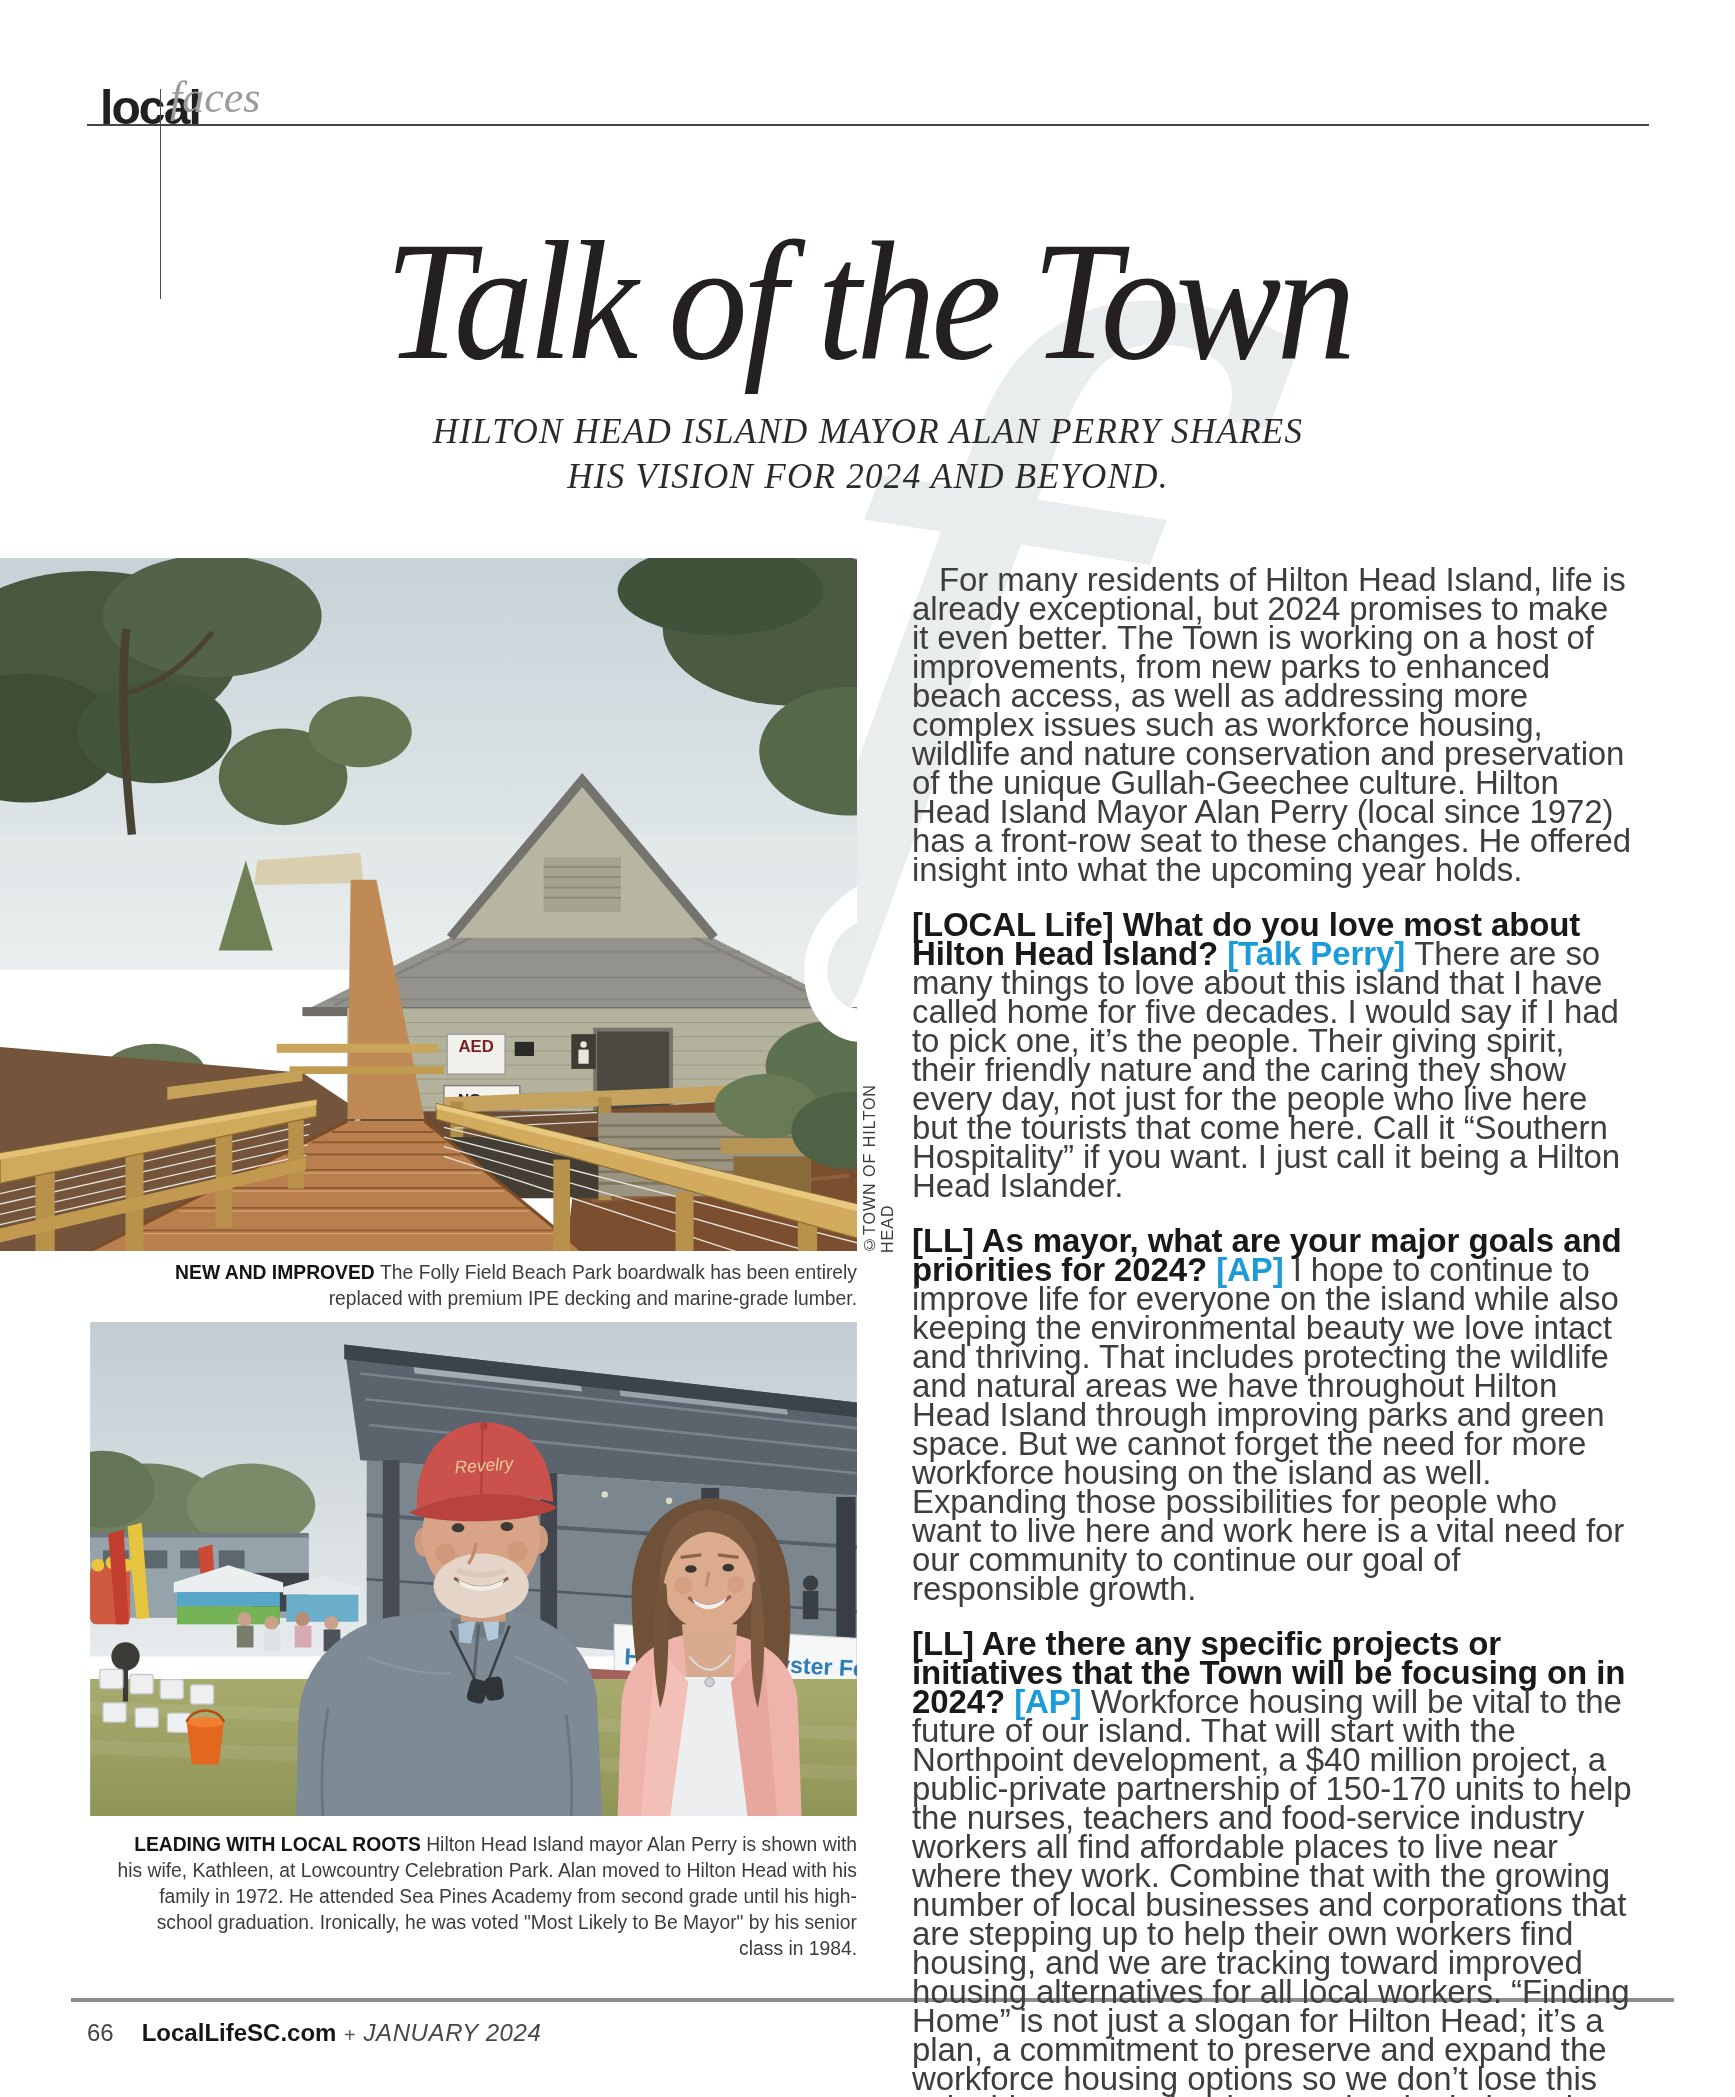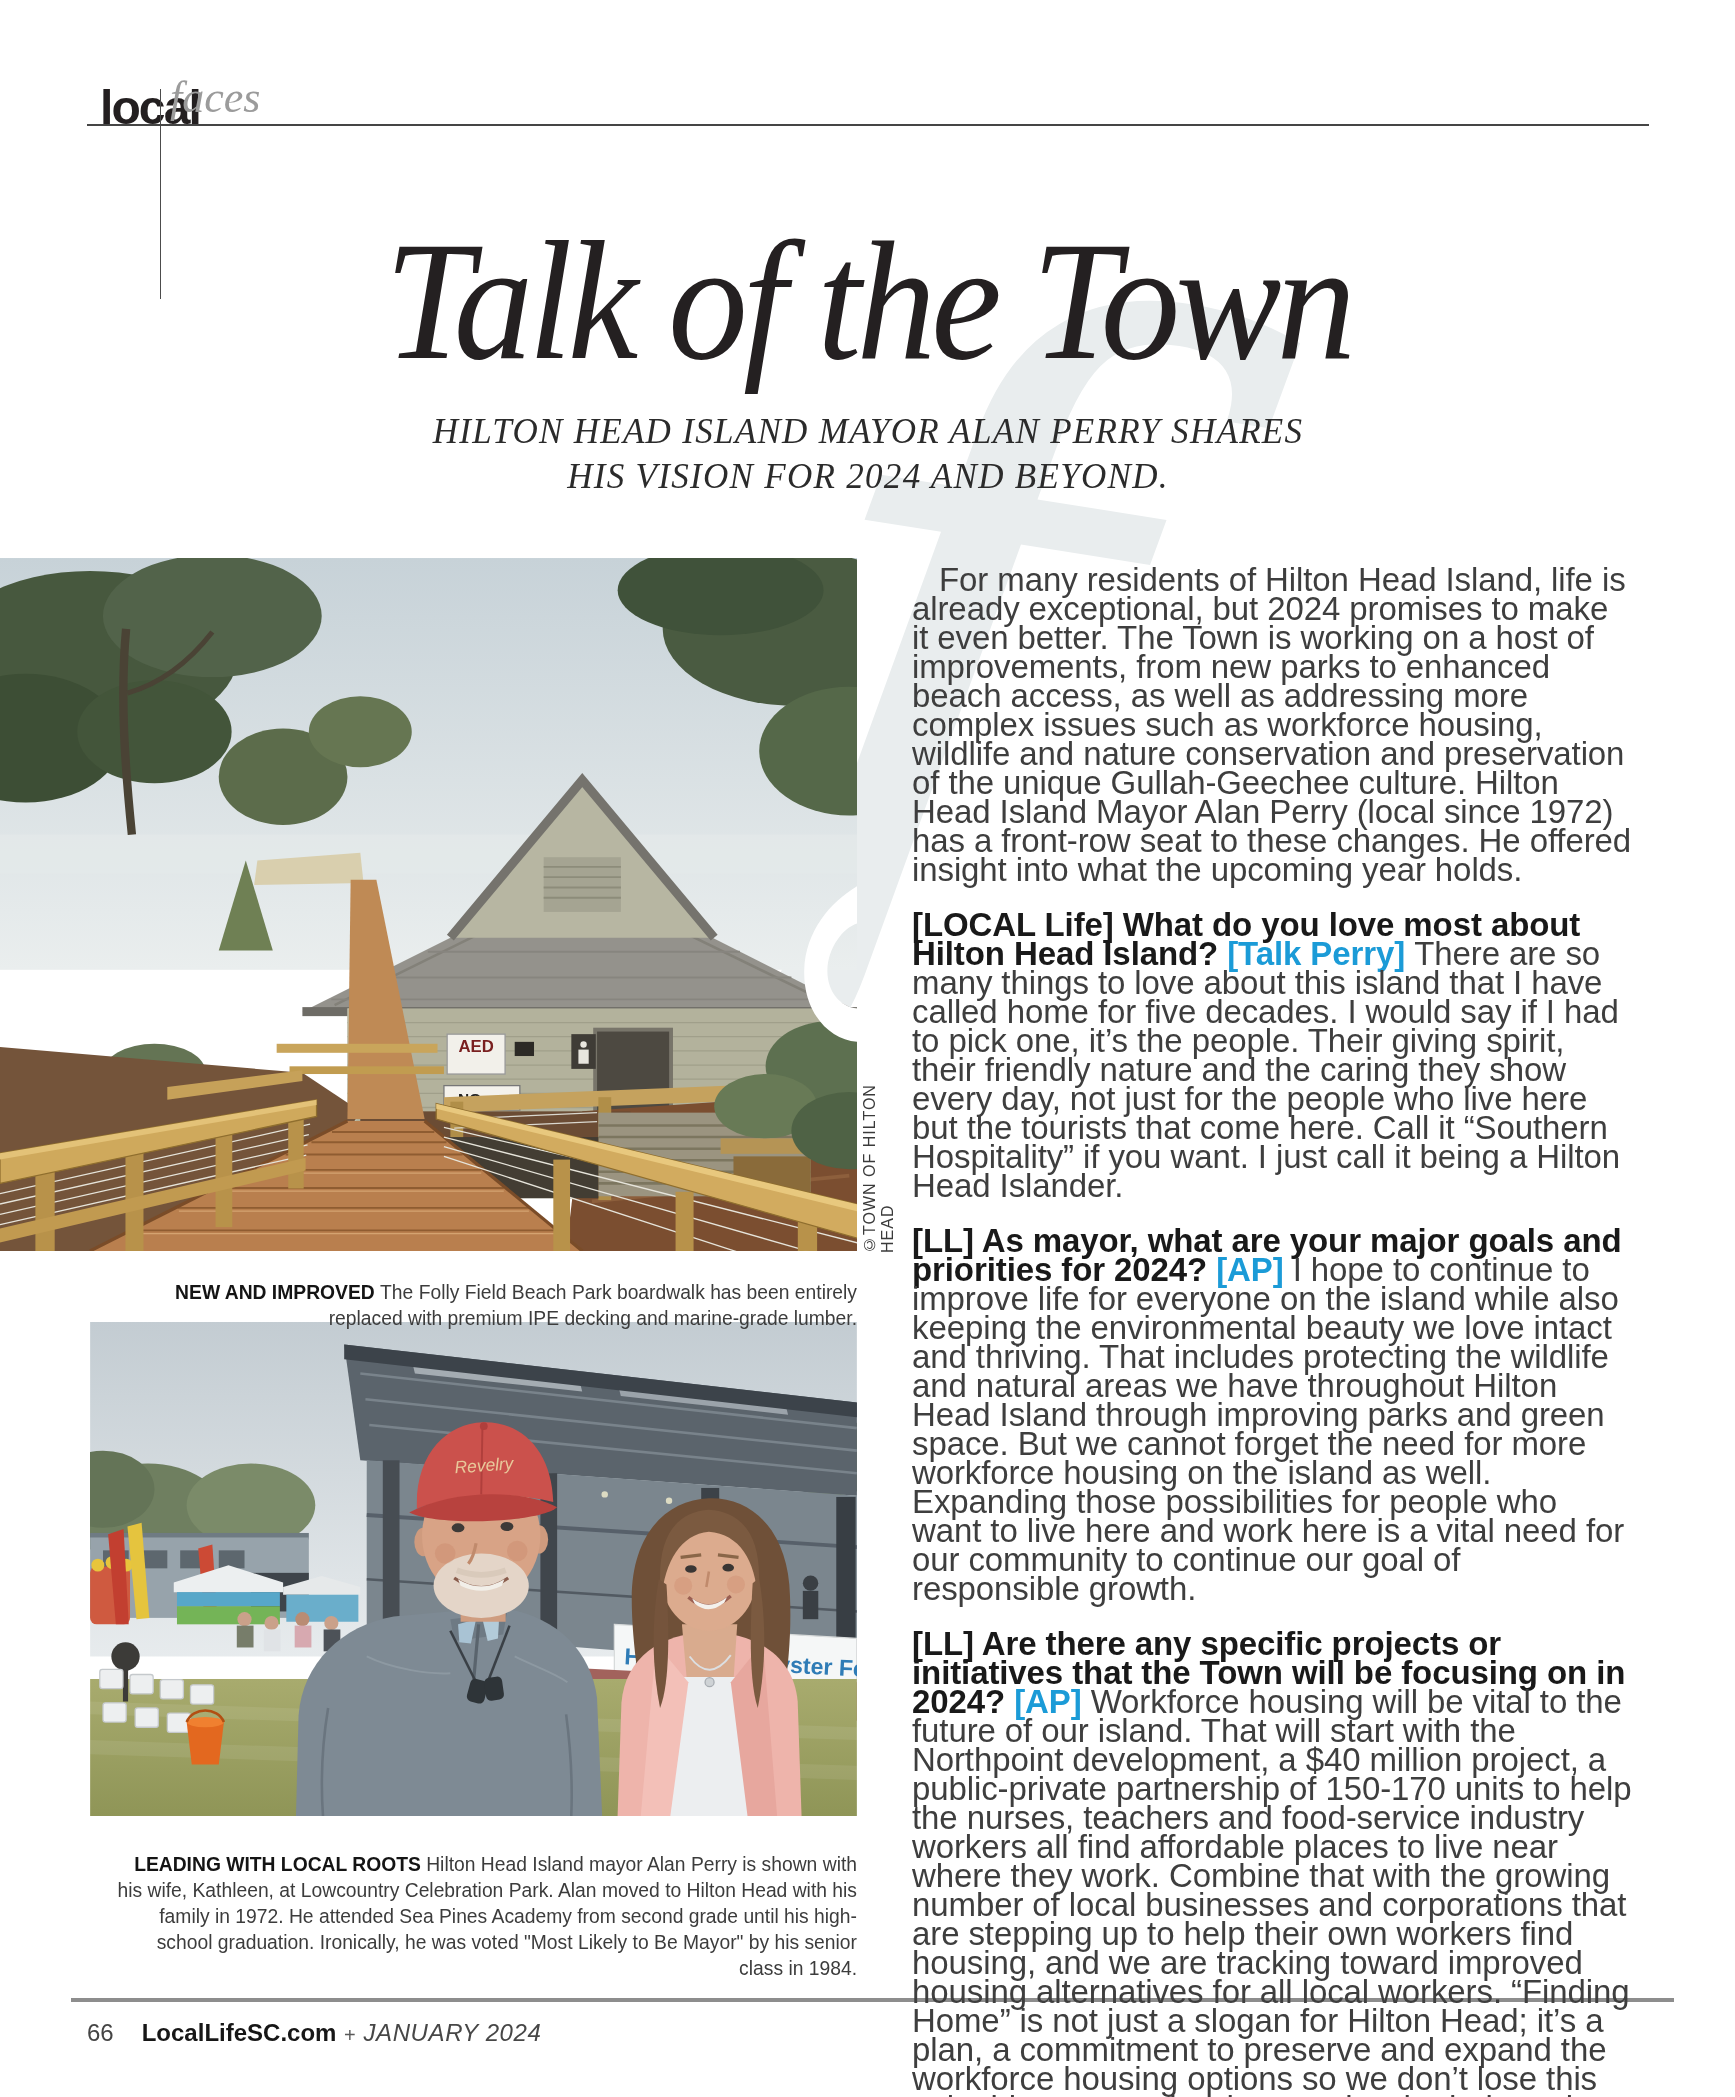--- a/index.html
+++ b/index.html
@@ -21,21 +21,21 @@
               letter-spacing:-5.1px;color:#242021;line-height:1;transform:scaleX(.94);}
   .hero-deck{position:absolute;left:0;top:409px;width:1736px;text-align:center;z-index:3;
              font-family:"Liberation Serif",serif;font-style:italic;font-size:35px;
              letter-spacing:1.3px;color:#2b2b2b;line-height:45px;}
   
   .photo1{position:absolute;left:0;top:558px;width:857px;height:693px;z-index:2;}
   .photo2{position:absolute;left:90px;top:1322px;width:767px;height:494px;z-index:2;}
   .photo-credit{position:absolute;left:861px;top:1073px;height:180px;z-index:2;
                 writing-mode:vertical-rl;transform:rotate(180deg);
                 font-size:16px;letter-spacing:1px;color:#3a3a3a;}
-  .caption{position:absolute;text-align:right;font-size:19.3px;line-height:26px;color:#3c3c3c;z-index:3;margin-top:20px;}
+  .caption{position:absolute;text-align:right;font-size:19.3px;line-height:26px;color:#3c3c3c;z-index:3;}
   .caption1{left:162px;top:1260px;width:695px;}
   .caption2{left:109px;top:1832px;width:748px;}
   .cap-lead{font-weight:bold;color:#141414;}
   
   .col{position:absolute;left:912px;top:565px;width:737px;z-index:3;}
   .col p{margin:0 16px 26px 0;font-size:33px;line-height:29px;color:#3e3e3e;letter-spacing:-0.1px;}
   .col p.intro{text-indent:27px;}
   .q{font-weight:bold;color:#191919;}
   .alabel{font-weight:bold;color:#1b9bd7;}
   

